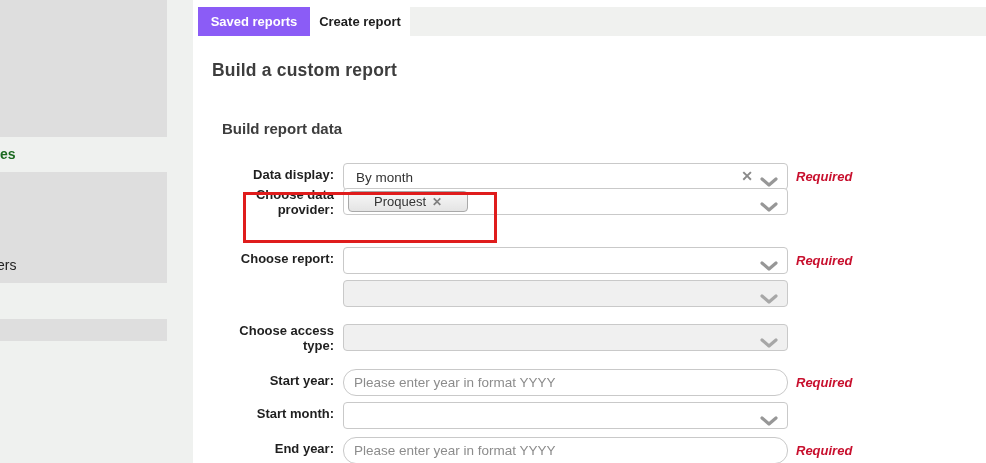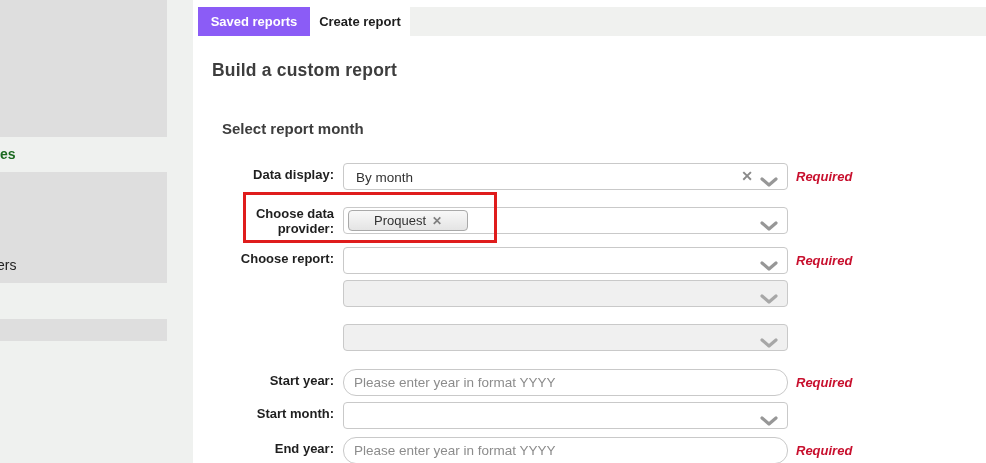--- a/index.html
+++ b/index.html
@@ -56,37 +56,37 @@
   <span class="sb-text">ers</span>
   <div class="sb-block sb-b3"></div>
 </div>
 
 <div class="main"></div>
 <div class="tabstrip"></div>
 <div class="tab tab-saved">Saved reports</div>
 <div class="tab tab-create">Create report</div>
 
 <h1 class="page-title">Build a custom report</h1>
-<h2 class="section-title">Select report month</h2>
+<h2 class="section-title">Build report data</h2>
 
 <div class="row" style="top:163px">
   <label class="flabel">Data display:</label>
   <div class="control">
     <span class="value">By month</span>
     <span class="clear-x">✕</span>
     <span class="chev">
       <svg width="18" height="10" viewBox="0 0 18 10">
           <path d="M2 2 L9 8 L16 2" stroke="#979797" stroke-width="3.2" fill="none" stroke-linecap="round" stroke-linejoin="round"></path>
         </svg>
     </span>
   </div>
   <span class="req">Required</span>
 </div>
 
-<div class="row" style="top:207px">
+<div class="row" style="top:188px">
   <label class="flabel two">Choose data provider:</label>
   <div class="control">
     <span class="chip">
       <span>Proquest</span>
       <span class="chip-x">✕</span>
     </span>
     <span class="chev">
       <svg width="18" height="10" viewBox="0 0 18 10">
           <path d="M2 2 L9 8 L16 2" stroke="#979797" stroke-width="3.2" fill="none" stroke-linecap="round" stroke-linejoin="round"></path>
         </svg>
@@ -110,20 +110,21 @@
   <div class="control disabled">
     <span class="chev">
       <svg width="18" height="10" viewBox="0 0 18 10">
           <path d="M2 2 L9 8 L16 2" stroke="#a7a7a7" stroke-width="3.2" fill="none" stroke-linecap="round" stroke-linejoin="round"></path>
         </svg>
     </span>
   </div>
 </div>
 
 <div class="row" style="top:324px">
+  <label class="flabel two">Choose access type:</label>
   <div class="control disabled">
     <span class="chev">
       <svg width="18" height="10" viewBox="0 0 18 10">
           <path d="M2 2 L9 8 L16 2" stroke="#a7a7a7" stroke-width="3.2" fill="none" stroke-linecap="round" stroke-linejoin="round"></path>
         </svg>
     </span>
   </div>
 </div>
 
 <div class="row" style="top:369px">

